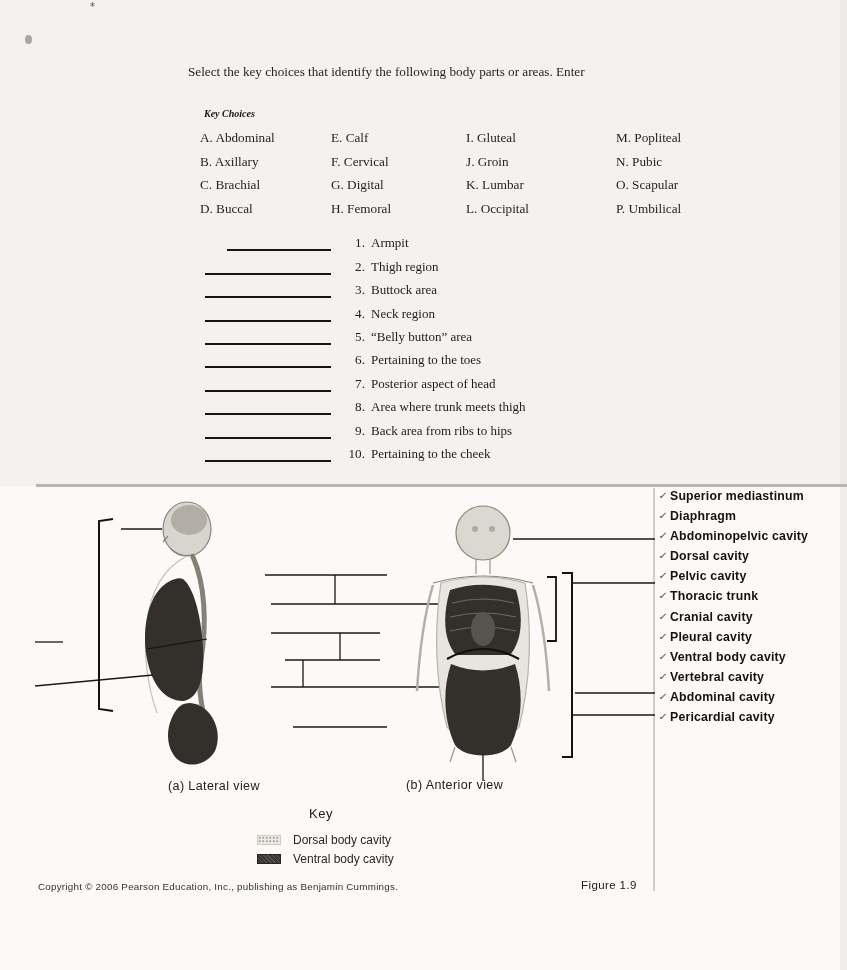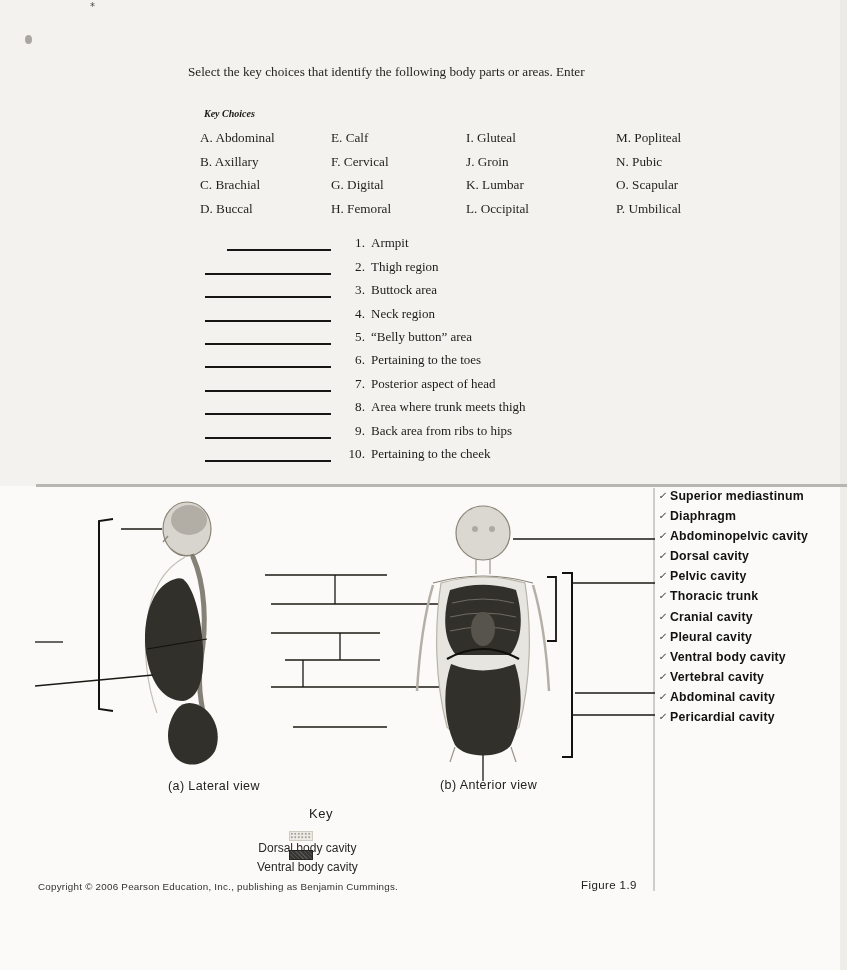--- a/index.html
+++ b/index.html
@@ -37,26 +37,26 @@
   .divider-v { position:absolute; left:653px; top:488px; width:2px; height:403px; background:#cfcdc8; }
 
   .figure-svg { position:absolute; left:35px; top:489px; width:620px; height:310px; }
 
   .fig-labels { position:absolute; left:659px; top:489px; font-family:"Liberation Sans", sans-serif; }
   .fig-label { display:flex; align-items:flex-start; height:20.1px; font-size:12.3px; font-weight:bold; color:#14120f; letter-spacing:.2px; white-space:nowrap; }
   .check { width:11px; font-size:10px; font-weight:normal; color:#3c3a36; transform:skewX(-12deg); margin-top:1px; }
 
   .caption { position:absolute; font-family:"Liberation Sans", sans-serif; font-size:12.5px; letter-spacing:.4px; color:#23211e; }
   .caption-a { left:132px; top:779px;margin-left:36px; }
-  .caption-b { left:440px; top:778px; }
+  .caption-b { left:406px; top:778px; }
 
   .key-title { position:absolute; left:309px; top:806px; font-family:"Liberation Sans", sans-serif; font-size:13px; letter-spacing:.6px; color:#23211e; }
 
   .legend { position:absolute; left:257px; top:831px; font-family:"Liberation Sans", sans-serif; font-size:12px; color:#2a2825; }
-  .legend-row { display:flex; align-items:center; height:18.5px;flex-direction:column; }
+  .legend-row { display:flex; align-items:center; height:18.5px; }
   .swatch { width:24px; height:10px; margin-right:12px; flex:none; }
   .swatch-dorsal {
     background-color:#edebe5;
     background-image:radial-gradient(#a09c93 0.8px, transparent 0.9px);
     background-size:3.5px 3.5px;
     border:1px solid #cfccc4;
   }
   .swatch-ventral {
     background-color:#383632;
     background-image:repeating-linear-gradient(45deg, rgba(255,255,255,.15) 0 1px, transparent 1px 3px);

